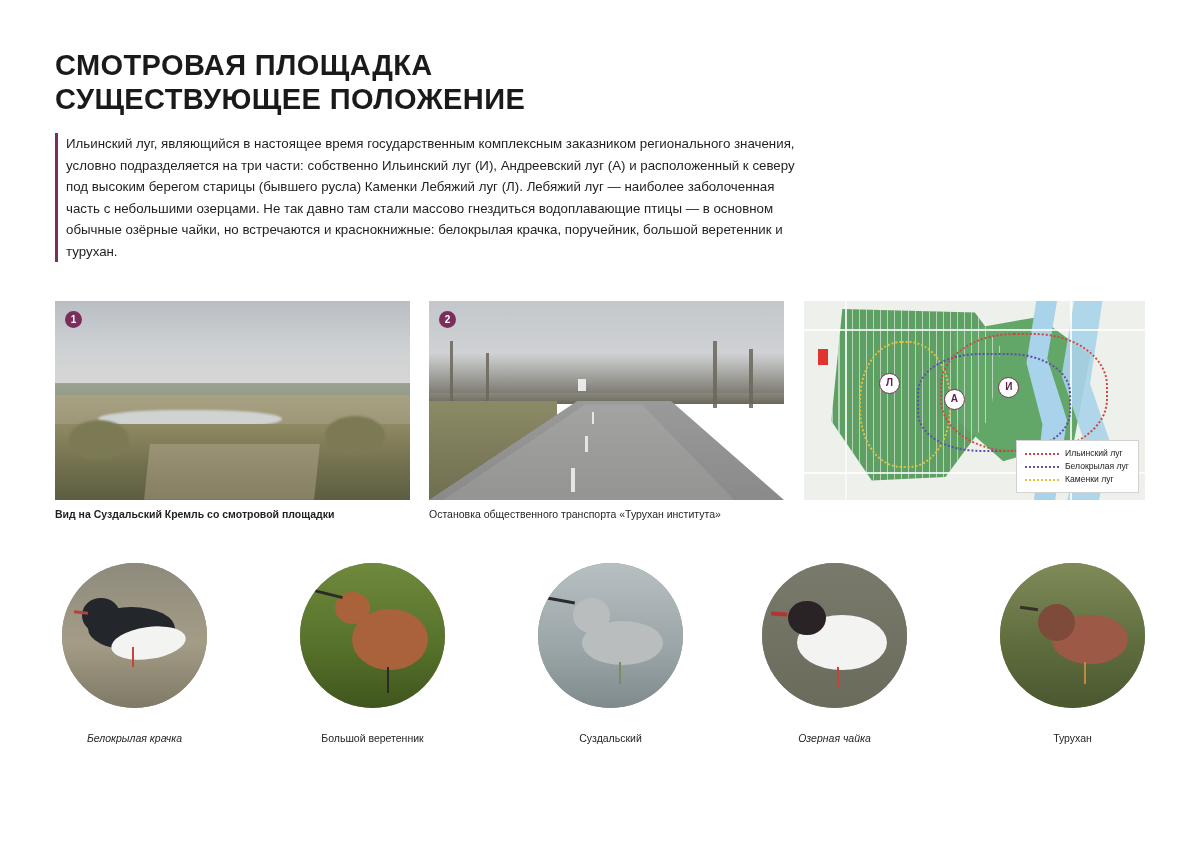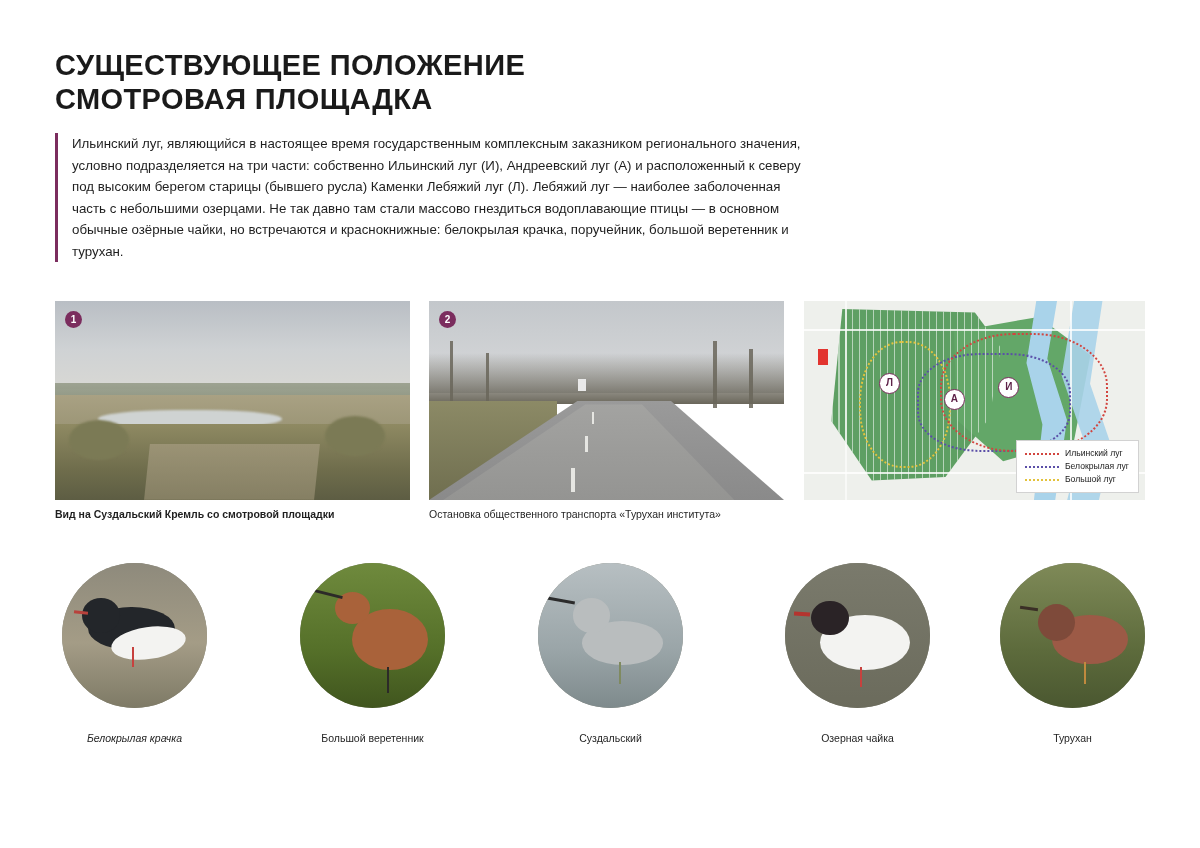--- a/index.html
+++ b/index.html
@@ -16,21 +16,21 @@
   
   .title-block{position:absolute;left:55px;top:48px;}
   .title-line{
     font-size:29px;line-height:34px;font-weight:bold;letter-spacing:.4px;
     color:#1a1a1a;text-transform:uppercase;
   }
 
   
   .intro{
     position:absolute;left:55px;top:133px;width:745px;
-    border-left:3px solid #7b2d5e;padding-left:14px;
+    border-left:3px solid #7b2d5e;padding-left:8px;
     font-size:13.3px;line-height:21.5px;color:#1f1f1f;
   }
 
   
   .photos{position:absolute;left:55px;top:301px;}
   .photo{
     position:absolute;top:0;width:355px;height:199px;overflow:hidden;
   }
   .photo.p1{left:0;}
   .photo.p2{left:374px;}
@@ -129,43 +129,43 @@
   
   .birds{position:absolute;left:0;top:563px;width:1200px;}
   .bird{position:absolute;top:0;width:145px;}
   .bird .circle{
     width:145px;height:145px;border-radius:50%;overflow:hidden;position:relative;
     background:#8d8d80;
   }
   .bird .label{
     margin-top:24px;text-align:center;font-size:10.5px;color:#1f1f1f;white-space:nowrap;
   }
-  .b1{left:62px;font-style:italic;} .b2{left:300px;} .b3{left:538px;} .b4{left:785px;} .b5{left:1000px;}
+  .b1{left:62px;font-style:italic;} .b2{left:300px;} .b3{left:538px;} .b4{left:762px;font-style:italic;} .b5{left:1000px;}
 
   
   .bg-a{position:absolute;inset:0;background:linear-gradient(#8e8a7c,#a49c86 55%,#7e7a66);}
   .bg-b{position:absolute;inset:0;background:linear-gradient(#6f8a3d,#557029 60%,#40551e);}
   .bg-c{position:absolute;inset:0;background:linear-gradient(#b7bfc2,#9aa5a8 60%,#7e8a8c);}
   .bg-d{position:absolute;inset:0;background:linear-gradient(#7a7a6c,#6b6b5c);}
   .bg-e{position:absolute;inset:0;background:linear-gradient(#7f8a58,#5d6b3c 60%,#4a5730);}
   .body-dark{position:absolute;background:#23262a;border-radius:50%;}
   .body-white{position:absolute;background:#f3f3f1;border-radius:50%;}
   .body-rust{position:absolute;background:#a9623a;border-radius:50%;}
   .body-grey{position:absolute;background:#b9bdbe;border-radius:50%;}
   .beak{position:absolute;background:#2b2b2b;}
   .leg{position:absolute;background:#c7413e;width:2px;}
 </style>
 </head>
 <body>
 
 <div class="page">
 
   <div class="title-block">
+    <div class="title-line">СМОТРОВАЯ ПЛОЩАДКА</div>
     <div class="title-line">СУЩЕСТВУЮЩЕЕ ПОЛОЖЕНИЕ</div>
-    <div class="title-line">СМОТРОВАЯ ПЛОЩАДКА</div>
   </div>
 
   <div class="intro">Ильинский луг, являющийся в настоящее время государственным комплексным заказником регионального значения, условно подразделяется на три части: собственно Ильинский луг (И), Андреевский луг (А) и расположенный к северу под высоким берегом старицы (бывшего русла) Каменки Лебяжий луг (Л). Лебяжий луг — наиболее заболоченная часть с небольшими озерцами. Не так давно там стали массово гнездиться водоплавающие птицы — в основном обычные озёрные чайки, но встречаются и краснокнижные: белокрылая крачка, поручейник, большой веретенник и турухан.</div>
 
 
   <div class="photos">
 
     <div class="photo p1">
       <div class="ph1-sky"></div>
       <div class="ph1-far"></div>
@@ -225,21 +225,21 @@
       <div class="row">
         <span class="dots"></span>
         <span>Ильинский луг</span>
       </div>
       <div class="row">
         <span class="dots dash-blue"></span>
         <span>Белокрылая луг</span>
       </div>
       <div class="row">
         <span class="dots dash-yellow"></span>
-        <span>Большой луг</span>
+        <span>Каменки луг</span>
       </div>
     </div>
   </div>
 
   <div class="birds">
 
     <div class="bird b1">
       <div class="circle">
         <div class="bg-a"></div>
         <div class="body-dark" style="left:18%;top:30%;width:60%;height:30%;"></div>

